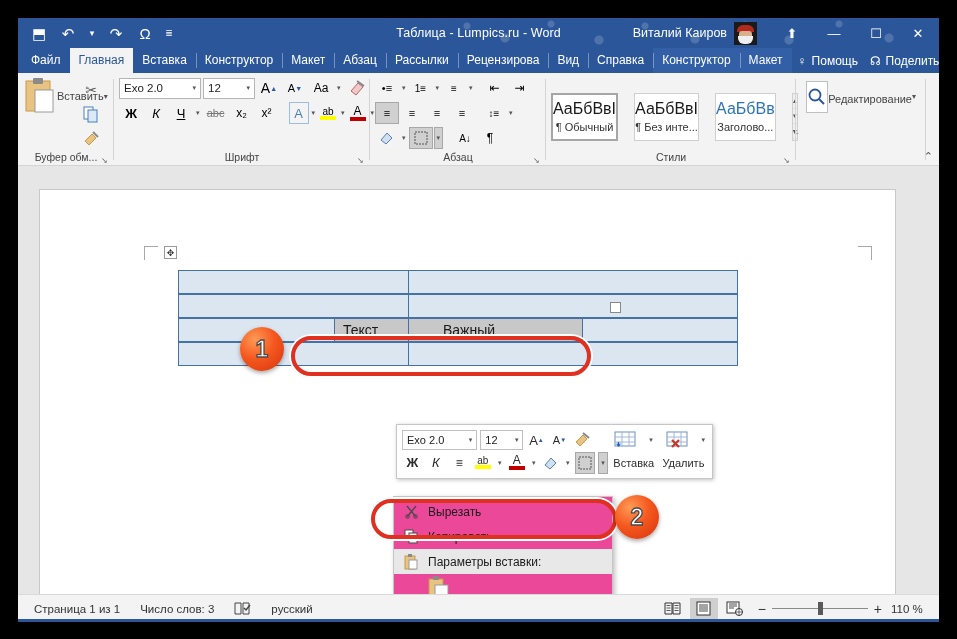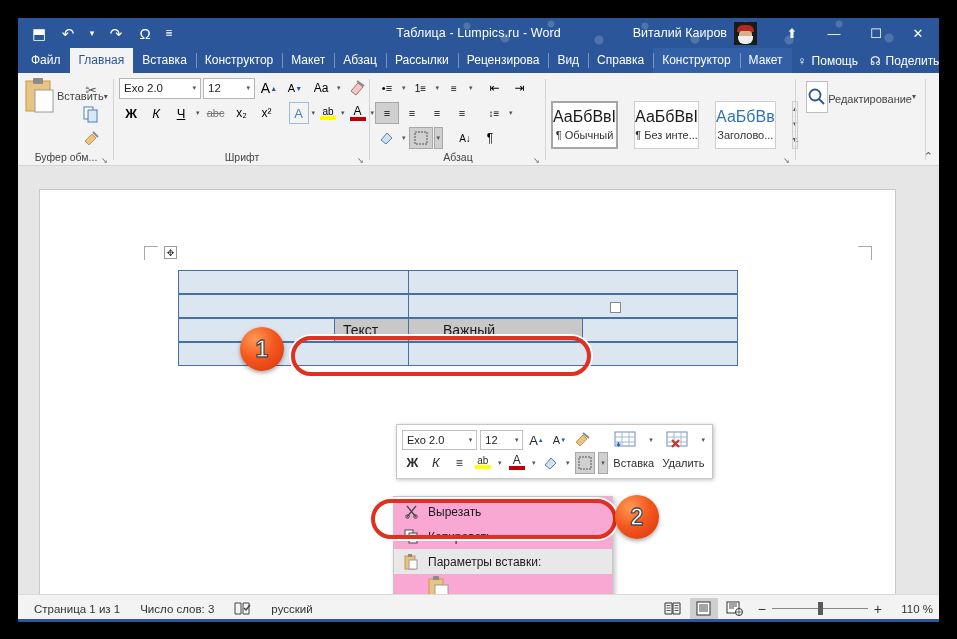--- a/index.html
+++ b/index.html
@@ -153,21 +153,21 @@
     z-index:20; display:flex; flex-direction:column; padding: 4px 5px;
   }
   #minitb .r { display:flex; align-items:center; gap:3px; height:24px; }
   .mi { display:flex; align-items:center; justify-content:center; height:22px; min-width:20px; font-size:13px; color:#2b2b2b;}
   .mcaret { font-size:7px; color:#555; padding:0 2px; }
   .mcombo { border:1px solid #c0c0c0; height:20px; display:flex; align-items:center; font-size:11px; padding-left:4px; position:relative; color:#222;}
   .mbig { display:flex; flex-direction:column; align-items:center; font-size:10.5px; color:#333; width:46px;}
   
   #ctxmenu {
     position:absolute; left:375px; top:330px; width:220px;
-    background:#f9a8d4; border:1px solid #c6c6c6; box-shadow:2px 2px 5px rgba(0,0,0,.25);
+    background:#ec4899; border:1px solid #c6c6c6; box-shadow:2px 2px 5px rgba(0,0,0,.25);
     z-index:15; padding: 2px 0;
   }
   .mitem { height:25px; display:flex; align-items:center; font-size:12px; color:#1a1a1a; position:relative; padding-left:0;}
   .mitem .ico { width:34px; display:flex; align-items:center; justify-content:center; font-size:13px; color:#4a4a4a;}
   .mitem .lbl { flex:1; }
   .mitem.hdr { background:#e8e8e8; font-weight:normal; }
   .pasteicons { height:34px; display:flex; align-items:center; padding-left:34px; }
   
   .redbox {
     position:absolute; border:4px solid #e03020; border-radius:22px;
@@ -188,21 +188,21 @@
     border-top:1px solid #d9d9d9; display:flex; align-items:center;
     font-size:11.5px; color:#333; padding: 0 6px;
   }
   #statusbar .sitem { padding: 0 10px; white-space:nowrap; display:flex; align-items:center; gap:5px;}
   #statusbar .right { margin-left:auto; display:flex; align-items:center; gap:3px; }
   .viewbtn { width:28px; height:22px; display:flex; align-items:center; justify-content:center; color:#333;}
   .viewbtn.active { background:#cfcfcf; }
   #zoomslider { display:flex; align-items:center; gap:6px; padding:0 6px;}
   #zoomtrack { width:96px; height:1px; background:#8a8a8a; position:relative;}
   #zoomthumb { position:absolute; left:46px; top:-6px; width:5px; height:13px; background:#5a5a5a;}
-  #zoompct { font-size:11.5px; width:42px; text-align:right; }
+  #zoompct { font-size:11.5px; width:42px; text-align:left; }
   
   #bluebar { position:absolute; left:0; right:0; bottom:0; height:3px; background:#2b579a;}
 </style>
 </head>
 <body>
 
 <div id="window">
 
   <div id="titlebar">
     <div class="pattern"></div>
@@ -405,20 +405,21 @@
         <div class="stylebox">
           <div class="sample blue">АаБбВв</div>
           <div class="nm">Заголово...</div>
         </div>
         <div class="stylescroll">
           <div>▴</div>
           <div>▾</div>
           <div style="font-size:8px">▾<span style="font-size:6px">̲</span></div>
         </div>
       </div>
+      <div class="glabel">Стили</div>
       <div class="glaunch">↘</div>
     </div>
 
     <div class="group" style="width:130px">
       <div class="gbody" style="justify-content:center; padding-top:8px;">
         <div class="bigbtn" style="width:110px">
           <div class="icobox" style="width:40px;height:32px;border:1px solid #bfbfbf;background:#fff;">
             <svg width="20" height="20" viewBox="0 0 20 20">
               <circle cx="8" cy="8" r="5.5" fill="none" stroke="#2b579a" stroke-width="1.8"></circle>
               <path d="M12 12 L17 17" stroke="#2b579a" stroke-width="2"></path>

